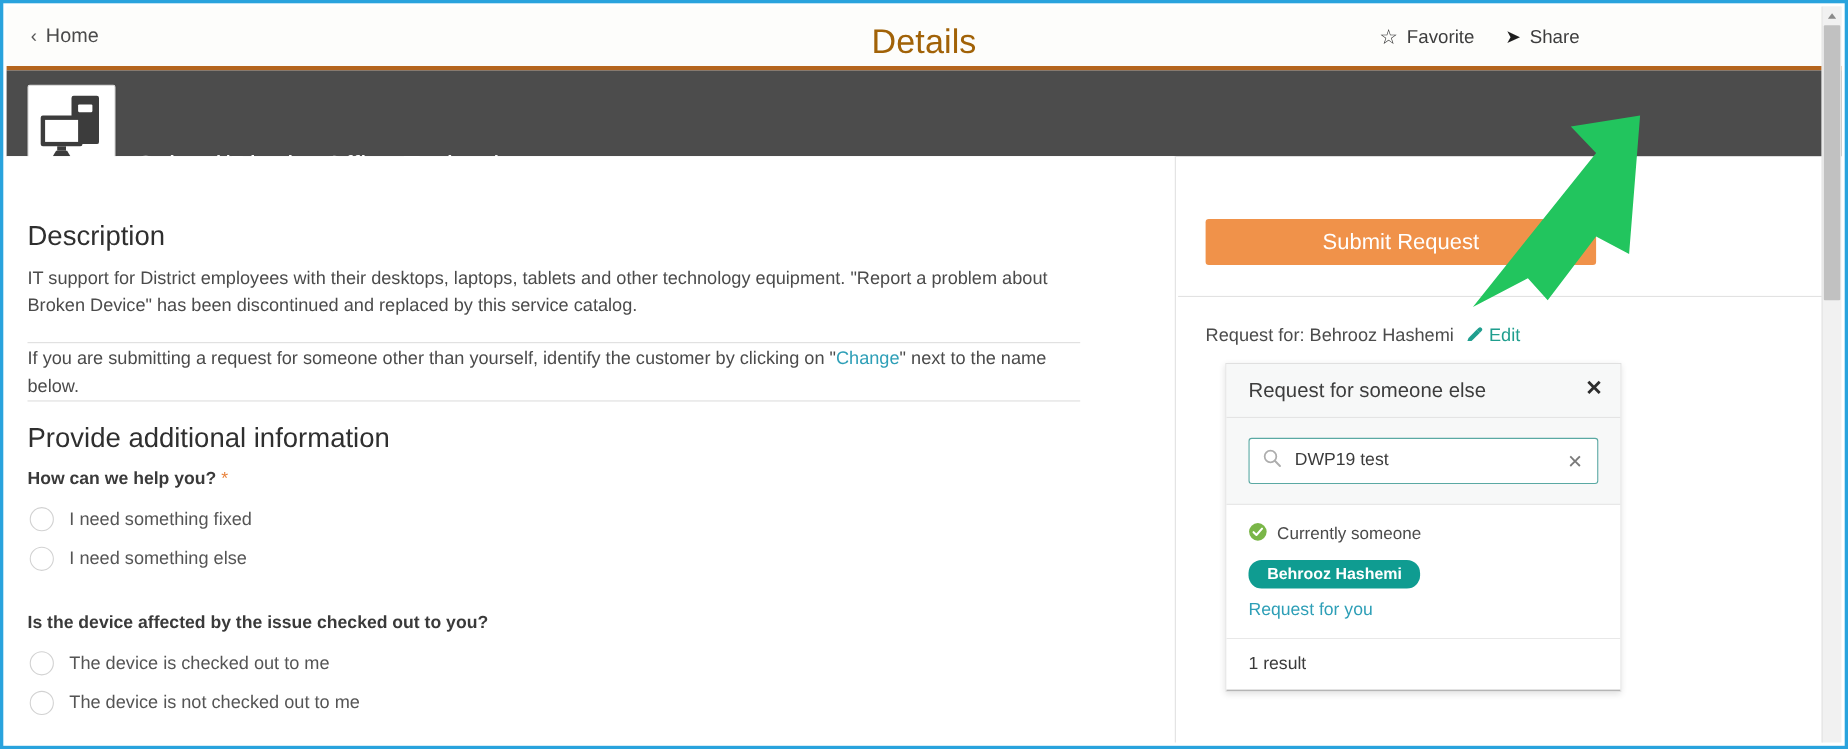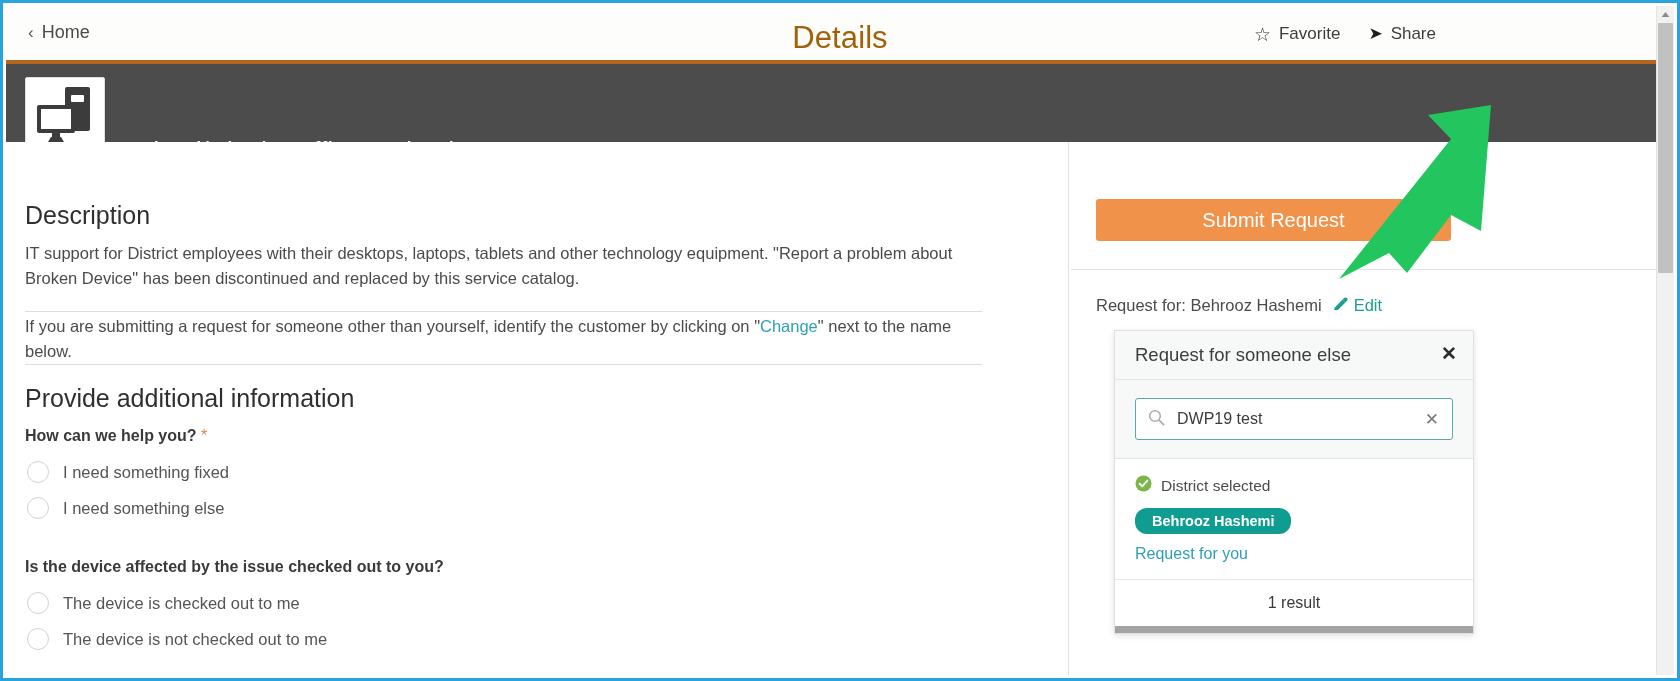--- a/index.html
+++ b/index.html
@@ -173,21 +173,21 @@
   .chip{
     display:inline-block;margin-top:12px;
     background:#0f9c91;color:#fff;font-size:14.5px;font-weight:bold;
     padding:5px 17px;border-radius:12px;cursor:pointer;
   }
   .req-you{
     display:block;margin-top:11px;color:#2e9fb7;font-size:16px;cursor:pointer;
   }
   .result-count{
     padding:14px 20px;font-size:16px;color:#3a3a3a;
-    border-bottom:7px solid #a3a3a3;background:#fff;text-align:center;
+    border-bottom:1px solid #a3a3a3;background:#fff;
   }
   .result-item{
     padding:14px 20px 18px 20px;background:#fafbfb;
     color:#1f9e8e;font-size:16.5px;font-weight:bold;cursor:pointer;
   }
 
   
   .arrow{
     position:absolute;left:1330px;top:100px;pointer-events:none;
   }
@@ -313,21 +313,21 @@
     </div>
 
     <div class="modal-section">
       <div class="cur-sel">
         <span class="check-ico">
           <svg width="17" height="17" viewBox="0 0 17 17">
             <circle cx="8.5" cy="8.5" r="8" fill="#7ab648"></circle>
             <path d="M4.6 8.8 L7.2 11.3 L12.3 5.6" fill="none" stroke="#ffffff" stroke-width="1.9" stroke-linecap="round" stroke-linejoin="round"></path>
           </svg>
         </span>
-        <span>District selected</span>
+        <span>Currently someone</span>
       </div>
       <span class="chip">Behrooz Hashemi</span>
       <span class="req-you">Request for you</span>
     </div>
 
     <div class="result-count">1 result</div>
   </div>
 
   <div class="arrow">
     <svg width="160" height="190" viewBox="0 0 160 190">

